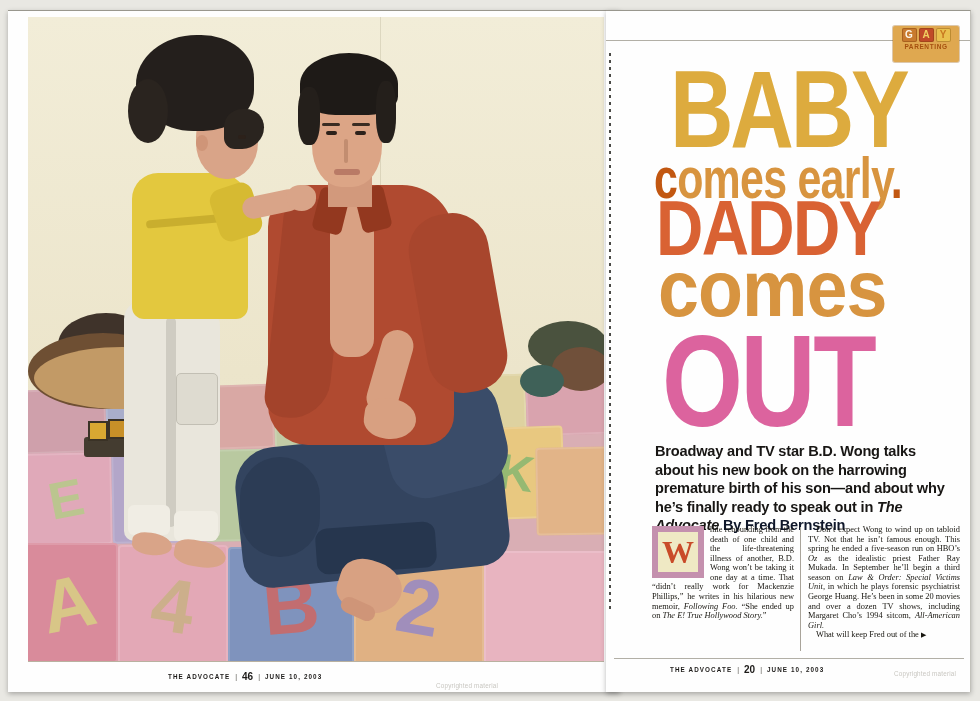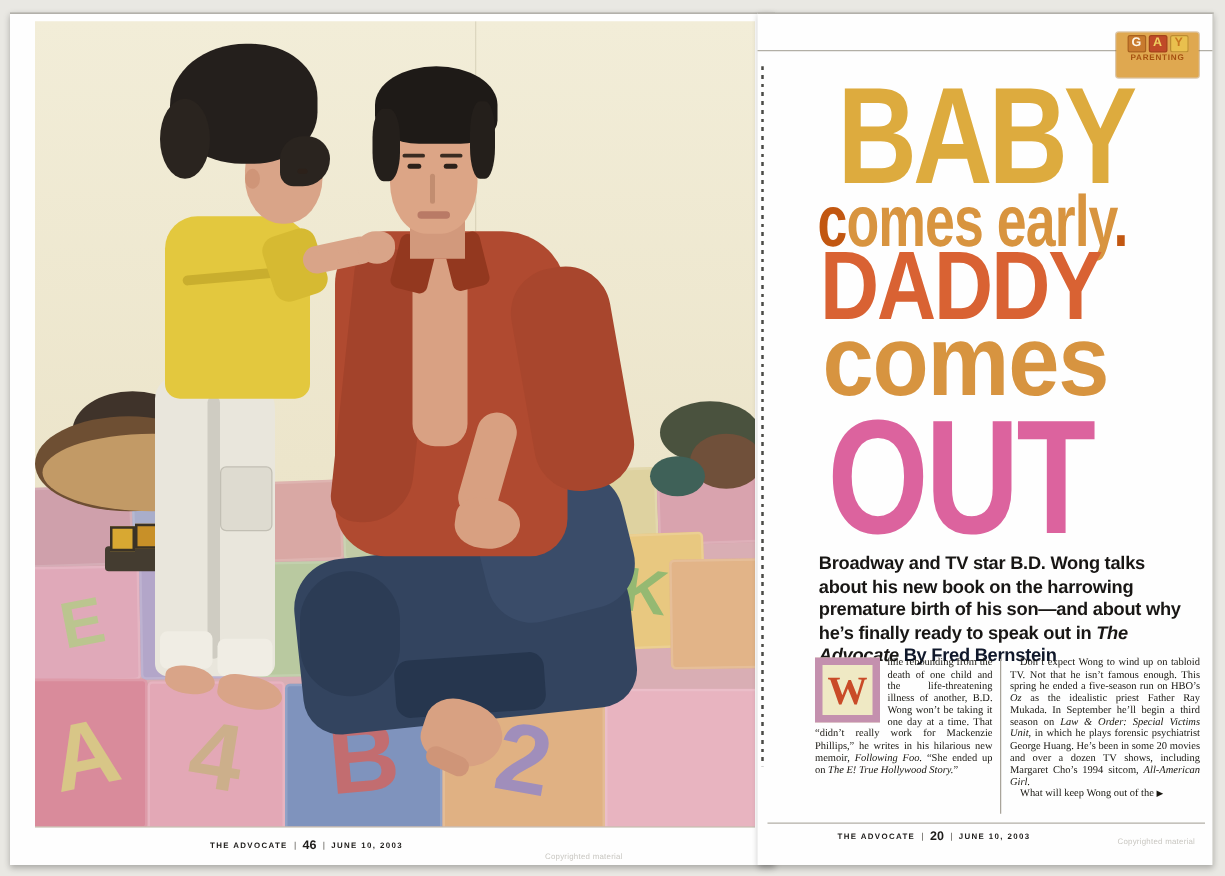--- a/index.html
+++ b/index.html
@@ -202,21 +202,21 @@
 
   <div id="deck"><span>Broadway and TV star B.D. Wong talks about his new book on the harrowing premature birth of his son—and about why he’s finally ready to speak out in </span><span style="font-style: italic;">The Advocate</span><span> </span><span style="font-weight: bold; color: #0f172a;">By Fred Bernstein</span></div>
 
   <div class="bodycol" id="col1">
     <div id="dropcap">W</div>
     <span><span>hile rebounding from the death of one child and the life-threatening illness of another, B.D. Wong won’t be taking it one day at a time. That “didn’t really work for Mackenzie Phillips,” he writes in his hilarious new memoir, </span><span style="font-style: italic;">Following Foo.</span><span> “She ended up on </span><span style="font-style: italic;">The E! True Hollywood Story.</span><span>”</span></span>
   </div>
   <div id="col-divider"></div>
   <div class="bodycol" id="col2">
     <p><span>Don’t expect Wong to wind up on tabloid TV. Not that he isn’t famous enough. This spring he ended a five-season run on HBO’s </span><span style="font-style: italic;">Oz</span><span> as the idealistic priest Father Ray Mukada. In September he’ll begin a third season on </span><span style="font-style: italic;">Law &amp; Order: Special Victims Unit,</span><span> in which he plays forensic psychiatrist George Huang. He’s been in some 20 movies and over a dozen TV shows, including Margaret Cho’s 1994 sitcom, </span><span style="font-style: italic;">All-American Girl.</span></p>
-    <p><span>What will keep Wong out of the </span><span class="arrow">▶</span></p>
+    <p><span>What will keep Fred out of the </span><span class="arrow">▶</span></p>
   </div>
 
   <div id="footer-rule-right"></div>
   <div class="pagefooter" style="left:64px;top:653px;">
     <span class="mag">THE ADVOCATE</span>
     <span class="sep">|</span>
     <span class="num">20</span>
     <span class="sep">|</span>
     <span class="date">JUNE 10, 2003</span>
   </div>

